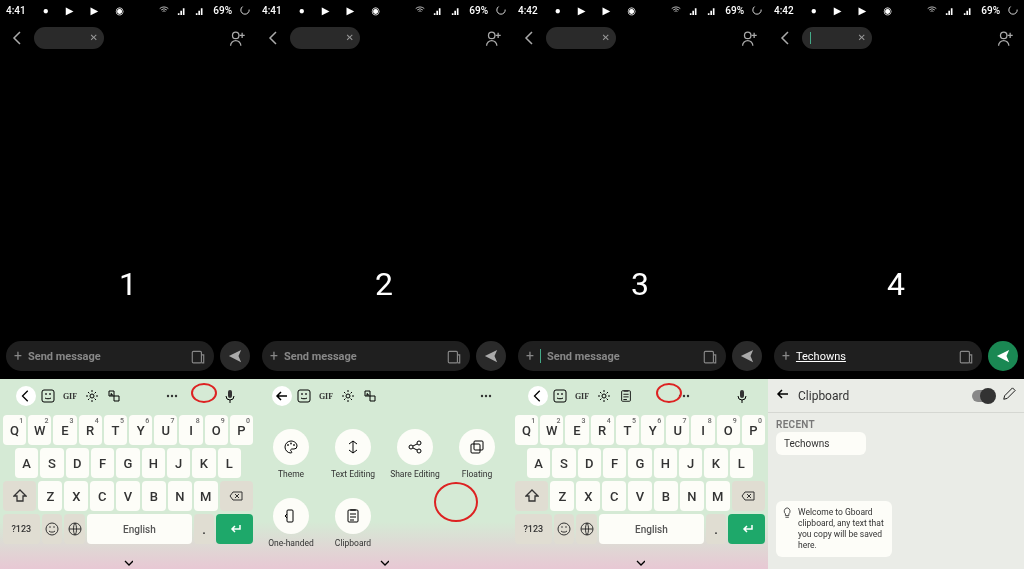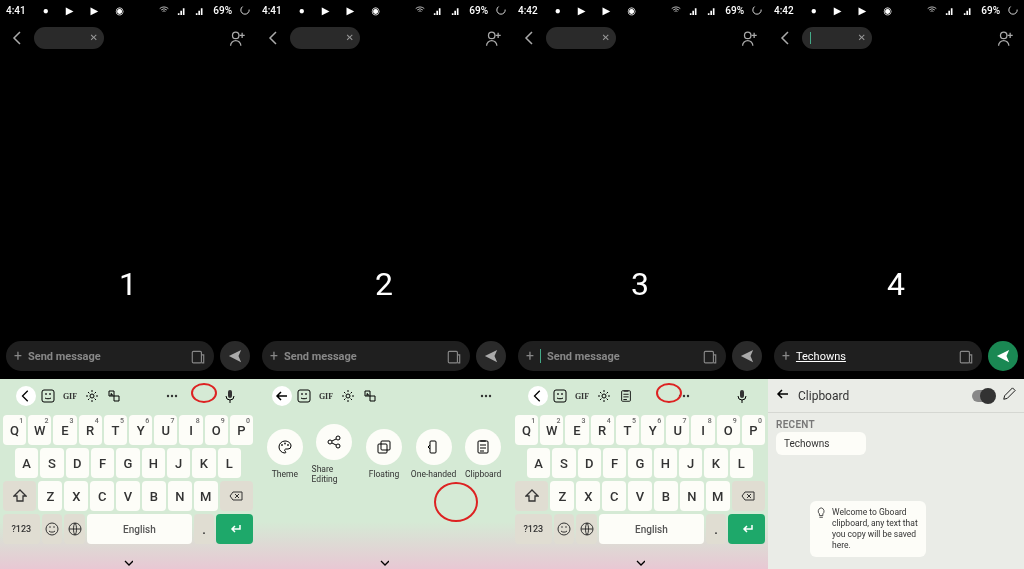--- a/index.html
+++ b/index.html
@@ -41,35 +41,35 @@
   .key.wide { flex: 1.4; }
   .key.fn { background: #e0ddd2; }
   .key.space { flex: 4; font-size: 10px; color: #555; }
   .key.enter { background: #1ea86a; color: #fff; }
   .key svg { width: 14px; height: 14px; fill: #333; }
   .kb-foot { height: 14px; display: flex; justify-content: center; align-items: center; }
   .kb-foot svg { width: 10px; height: 10px; fill: #666; }
   .red-circle { position: absolute; border: 2.5px solid #d22; border-radius: 50%; pointer-events: none; }
   
   .menu { height: 190px; background: linear-gradient(to bottom, #d5ead5 0%, #d5ead5 75%, #e8c8d4 100%); display: flex; flex-direction: column; }
-  .menu-grid { flex: 1; display: grid; grid-template-columns: repeat(5, 1fr); grid-template-rows: repeat(2, 1fr); padding: 8px 6px 0; gap: 4px; }
+  .menu-grid { flex: 1; display: grid; grid-template-columns: repeat(4, 1fr); grid-template-rows: repeat(2, 1fr); padding: 8px 6px 0; gap: 4px; }
   .menu-item { display: flex; flex-direction: column; align-items: center; justify-content: center; gap: 4px; }
   .menu-icon { width: 36px; height: 36px; border-radius: 18px; background: #fdfdf8; display: flex; align-items: center; justify-content: center; }
   .menu-icon svg { width: 16px; height: 16px; fill: #333; }
   .menu-label { font-size: 8.5px; color: #333; }
   
   .clipboard { height: 190px; background: #eaece7; display: flex; flex-direction: column; }
   .clip-head { height: 34px; display: flex; align-items: center; padding: 0 8px; gap: 8px; border-bottom: 1px solid #d5d7d2; }
   .clip-head .title { font-size: 12px; color: #333; flex: 1; }
   .toggle { width: 22px; height: 12px; background: #888; border-radius: 6px; position: relative; }
   .toggle::after { content: ''; position: absolute; right: -2px; top: -2px; width: 16px; height: 16px; background: #333; border-radius: 8px; }
   .clip-section { padding: 6px 8px 2px; font-size: 10px; color: #777; font-weight: 600; letter-spacing: 0.3px; }
   .clip-body { flex: 1; padding: 0 8px 6px; overflow: hidden; }
   .clip-card { background: #fdfdf8; border-radius: 6px; padding: 6px 8px; font-size: 10px; color: #333; margin-bottom: 4px; width: 90px; display: inline-block; }
-  .clip-tips { display: flex; gap: 17px; flex-wrap: wrap; margin-left: 34px; }
+  .clip-tips { display: flex; gap: 17px; flex-wrap: wrap; }
   .tip-card { background: #fdfdf8; border-radius: 6px; padding: 6px 6px; font-size: 8.5px; color: #333; display: flex; gap: 4px; width: 116px; }
   .tip-card .tip-icon { flex-shrink: 0; width: 12px; height: 12px; }
   .tip-card svg { width: 12px; height: 12px; fill: #555; }
   .tip-card .tip-text { line-height: 1.3; }
 </style>
 </head>
 <body>
 
 <svg width="0" height="0" style="position:absolute">
   <defs>
@@ -450,20 +450,28 @@
           <div class="menu-icon">
             <svg viewBox="0 0 16 16">
               <use href="#i-palette"></use>
             </svg>
           </div>
           <div class="menu-label">Theme</div>
         </div>
         <div class="menu-item">
           <div class="menu-icon">
             <svg viewBox="0 0 16 16">
+              <use href="#i-textedit"></use>
+            </svg>
+          </div>
+          <div class="menu-label">Text Editing</div>
+        </div>
+        <div class="menu-item">
+          <div class="menu-icon">
+            <svg viewBox="0 0 16 16">
               <use href="#i-share"></use>
             </svg>
           </div>
           <div class="menu-label">Share Editing</div>
         </div>
         <div class="menu-item">
           <div class="menu-icon">
             <svg viewBox="0 0 16 16">
               <use href="#i-floating"></use>
             </svg>

